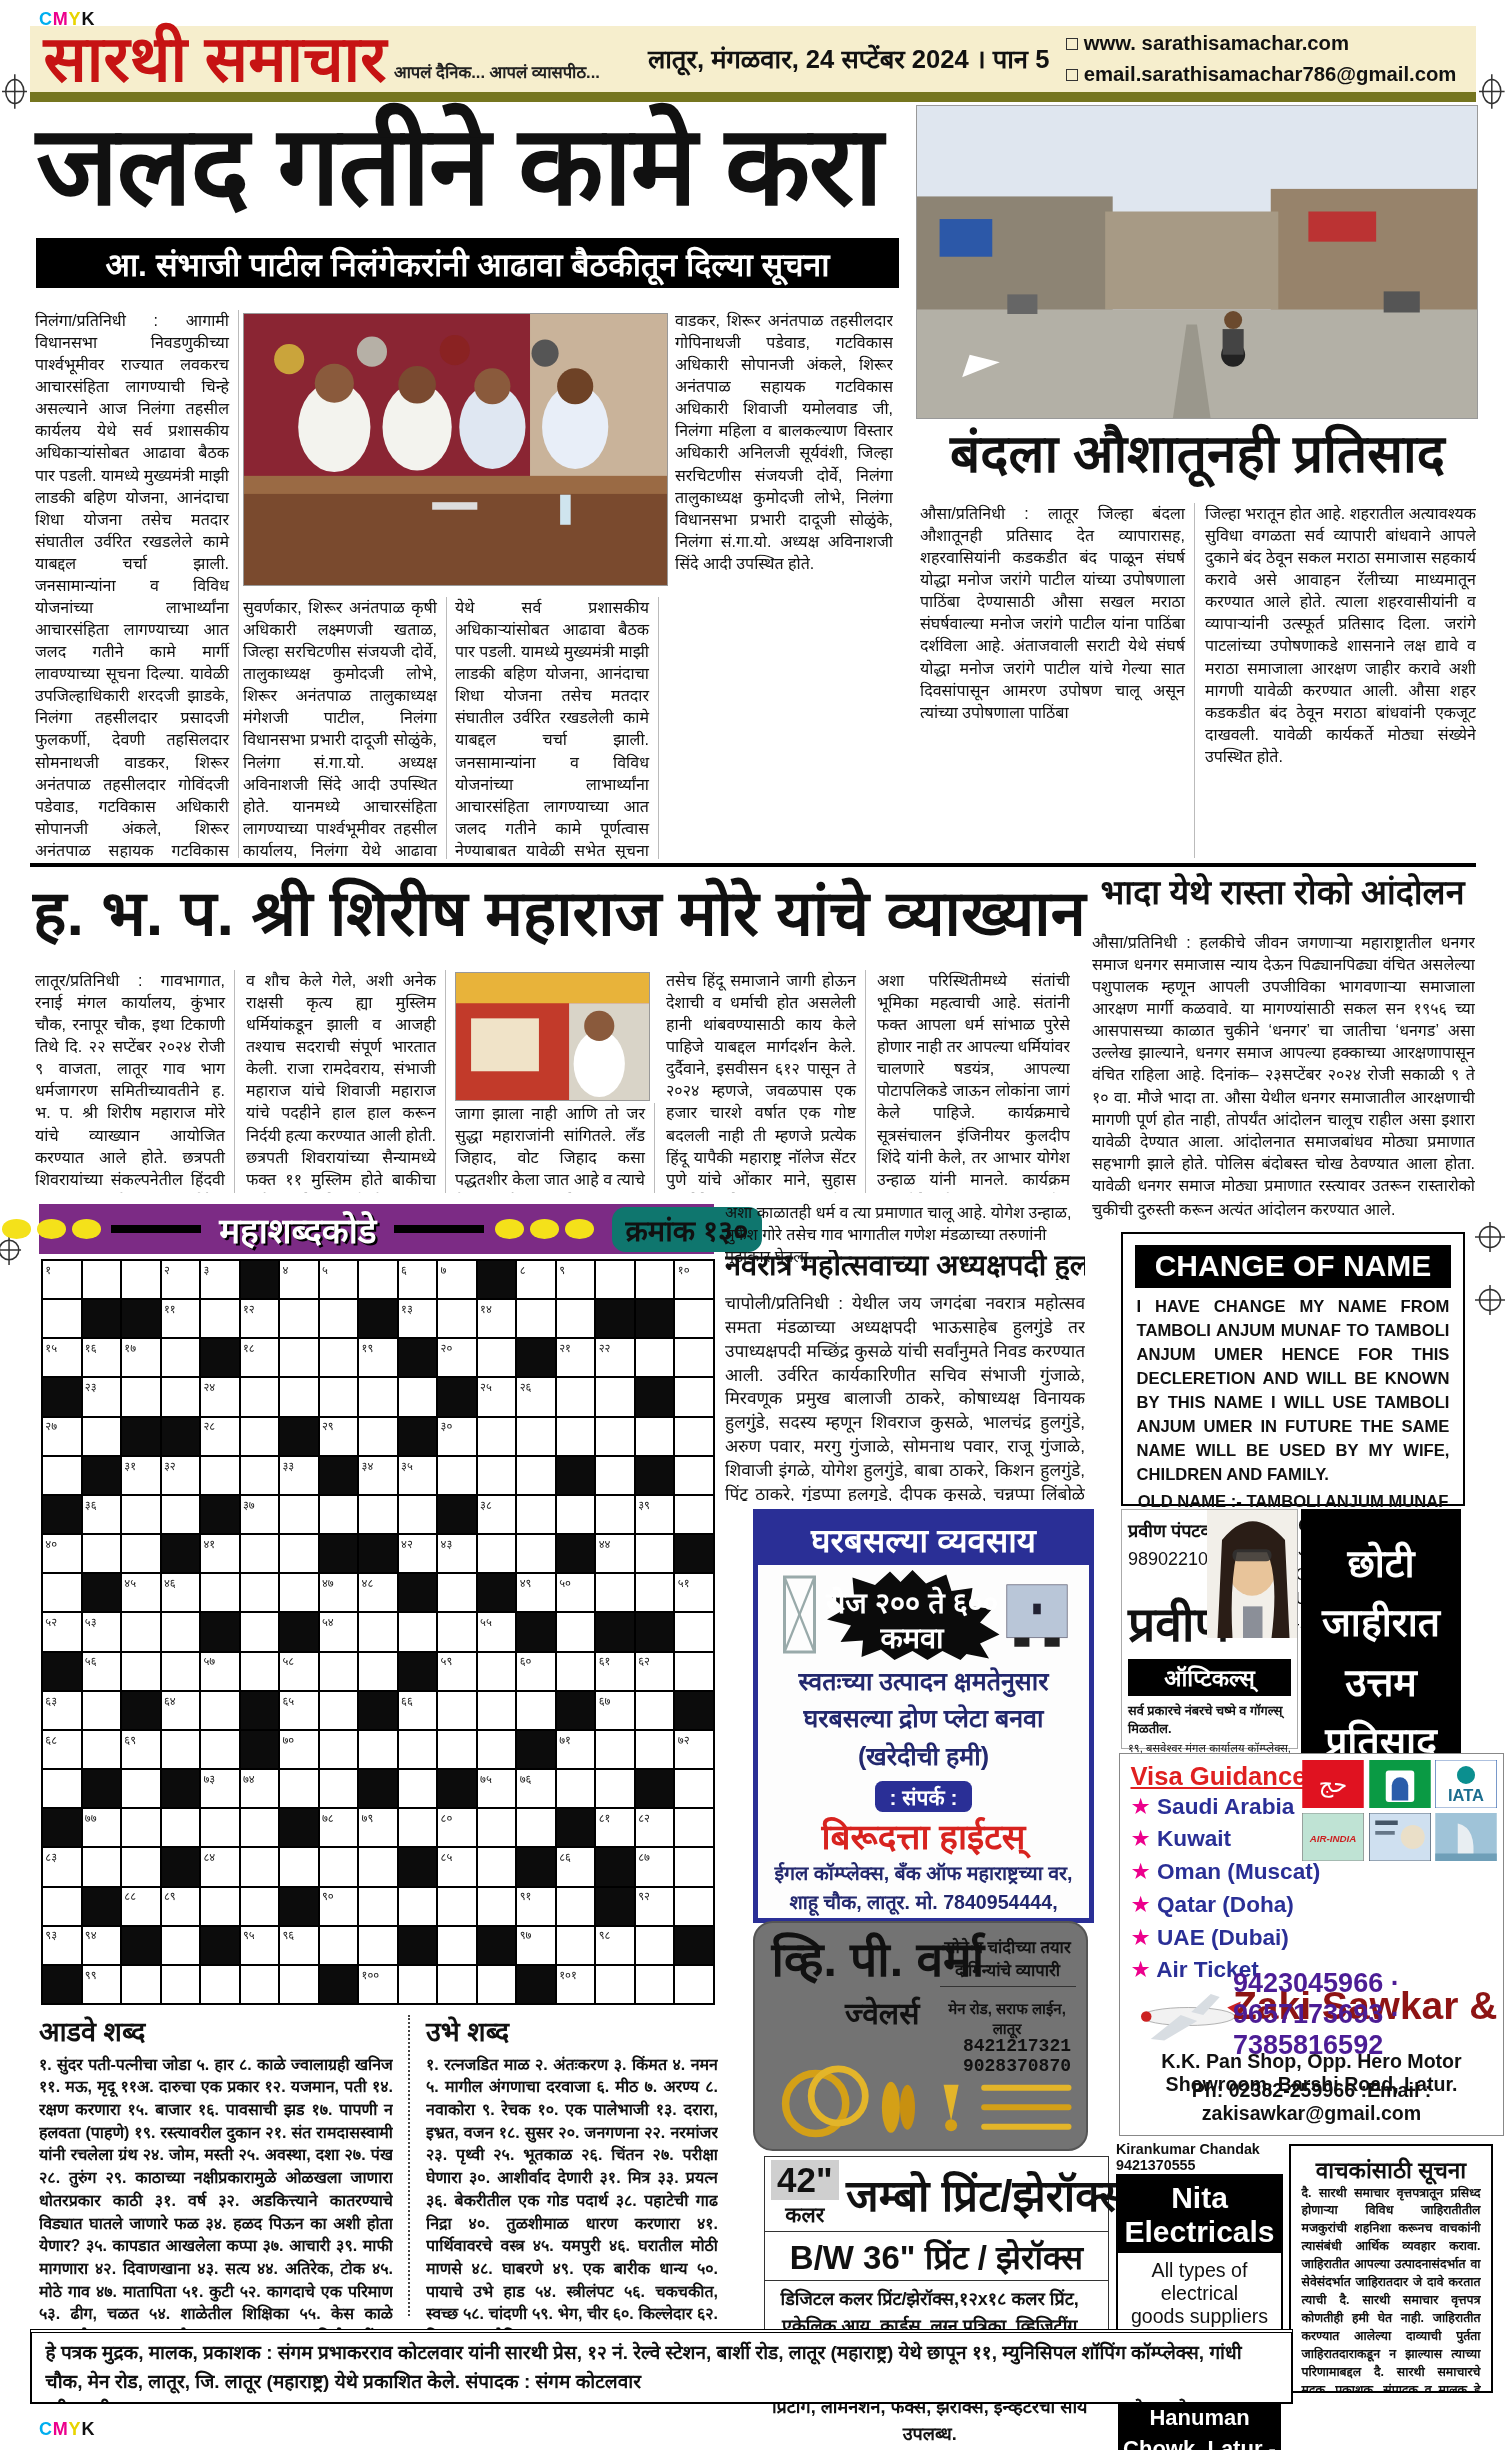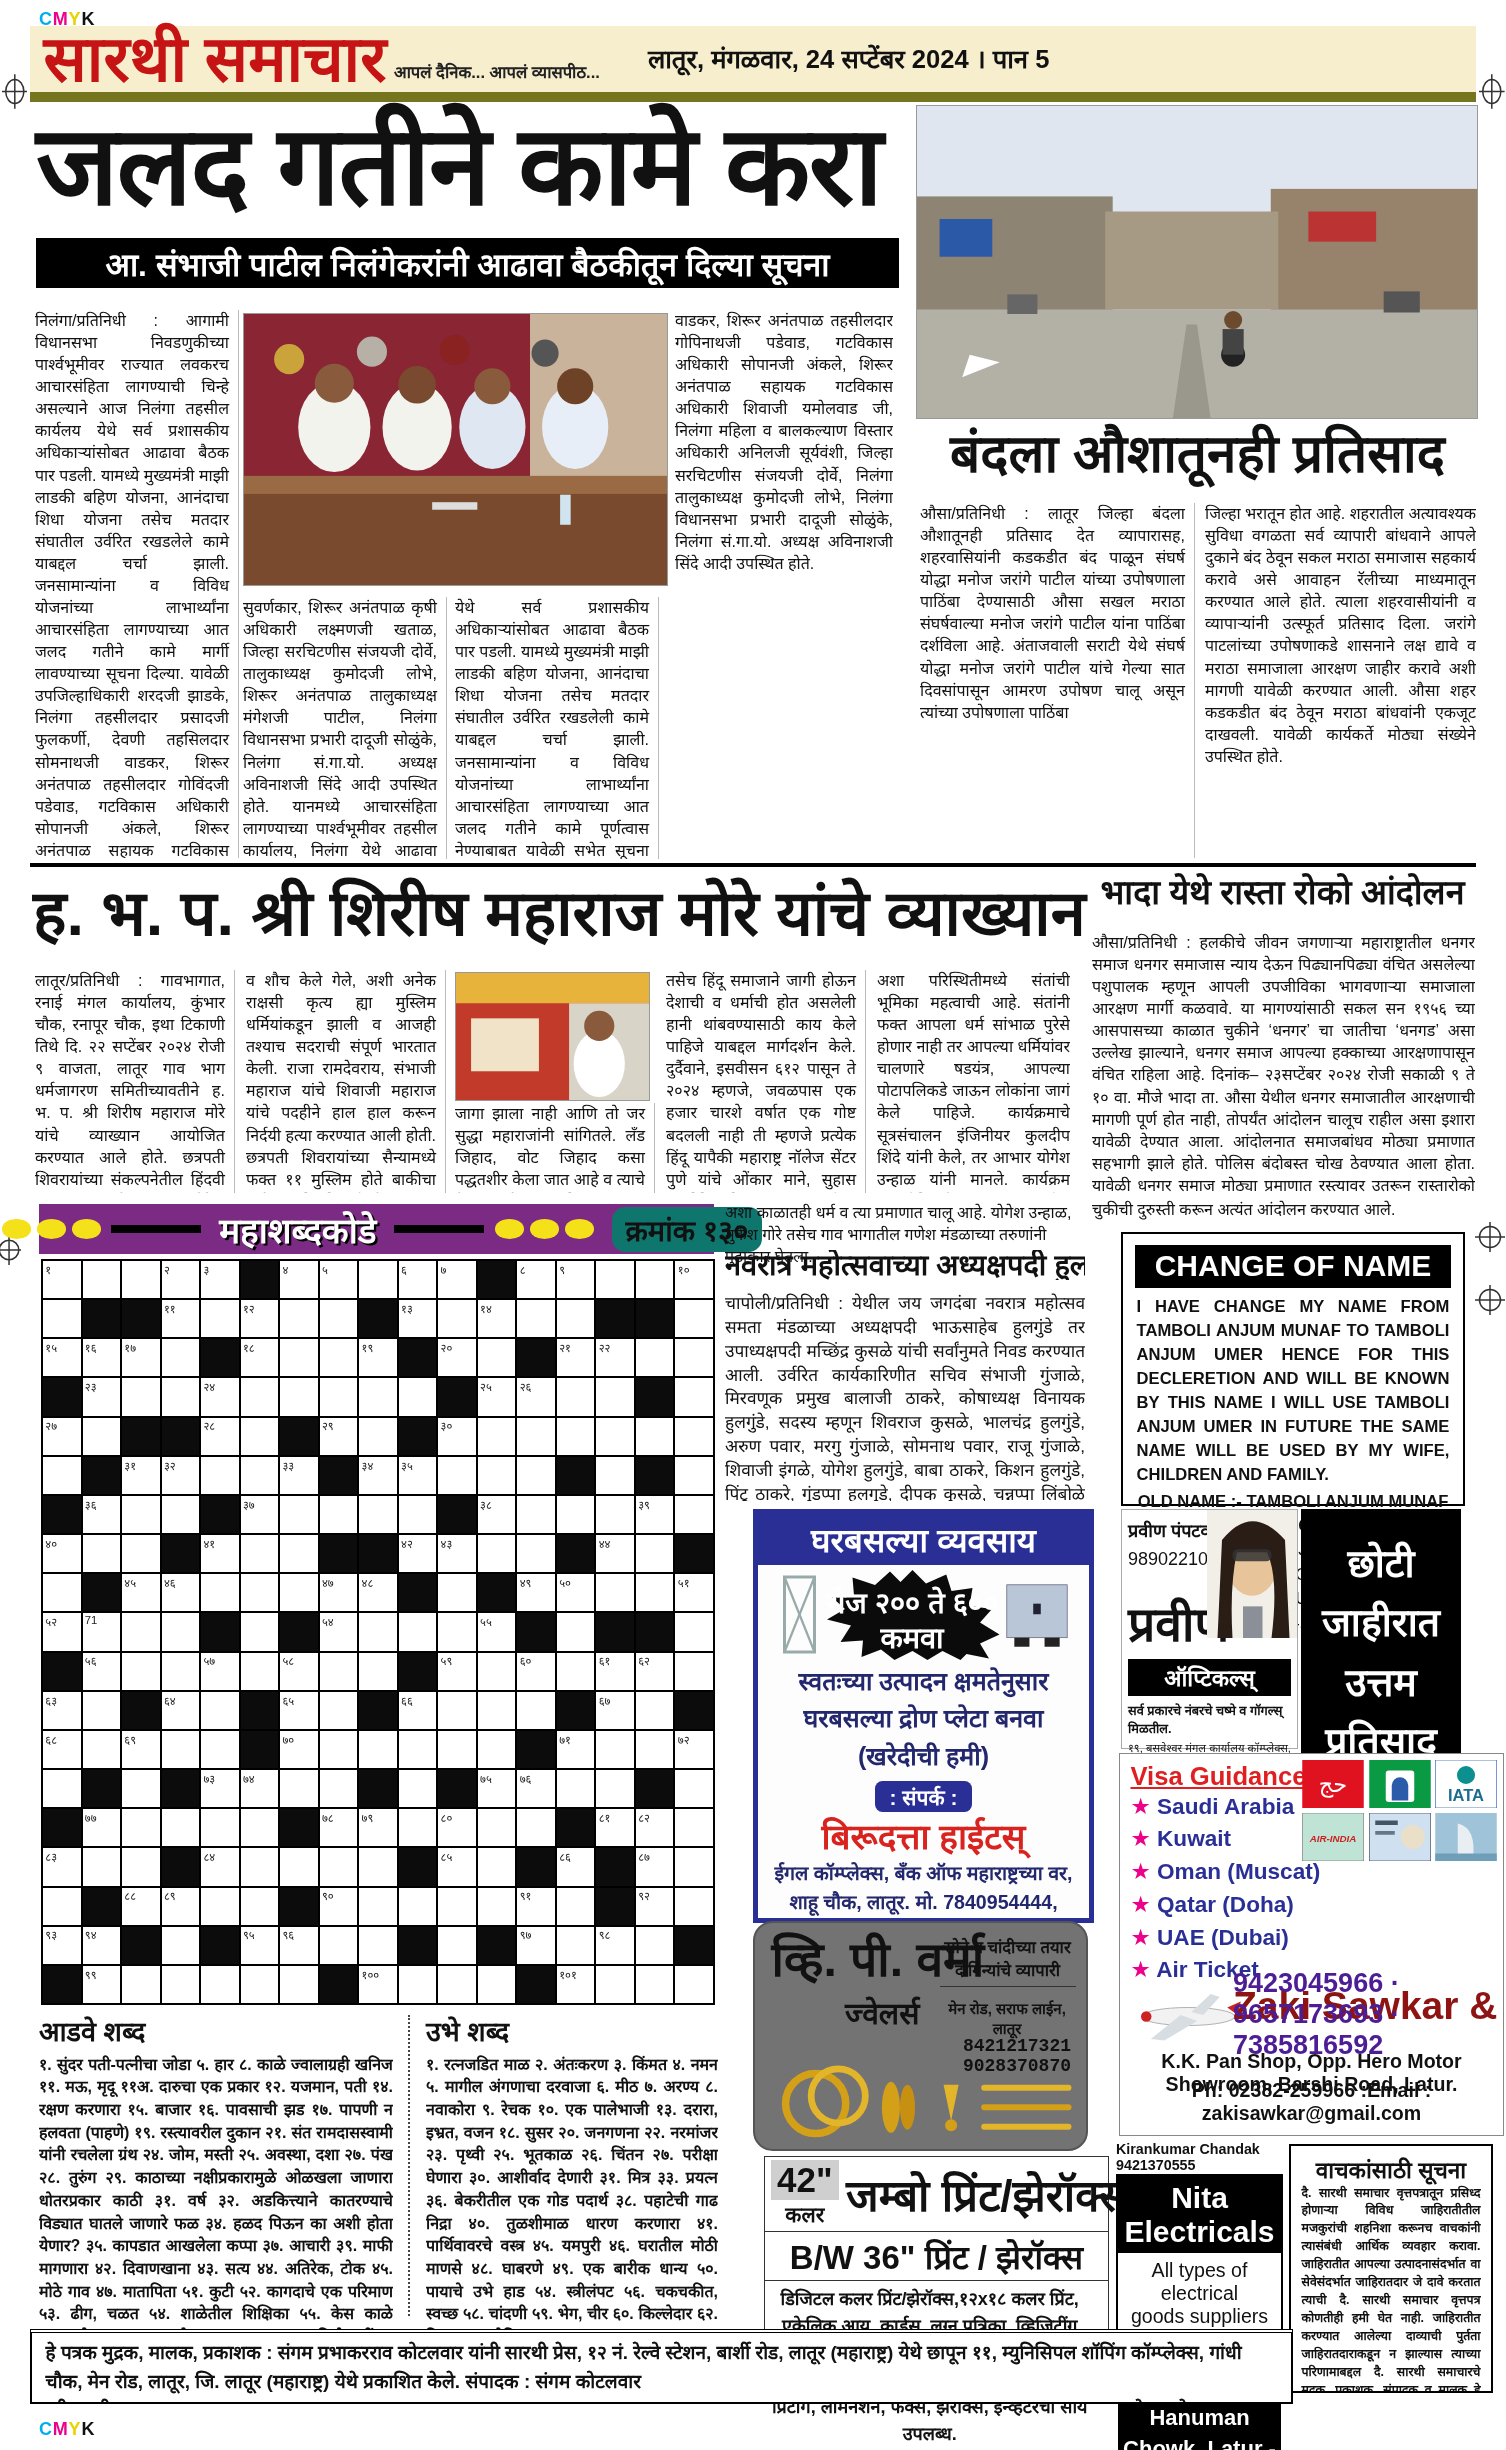--- a/index.html
+++ b/index.html
@@ -116,20 +116,24 @@
         <circle cx="12" cy="20" r="13" fill="none" stroke="#333" stroke-width="2"></circle>
         <line x1="12" y1="0" x2="12" y2="40" stroke="#333" stroke-width="2"></line>
         <line x1="-2" y1="20" x2="28" y2="20" stroke="#333" stroke-width="2"></line>
       </svg>
     </div>
 
   <div class="abs mast" style="left:30px;top:25.6px;width:1446px;height:66px;">
     <div class="logo">सारथी समाचार</div>
     <div class="tagline">आपलं दैनिक... आपलं व्यासपीठ...</div>
     <div class="dateline">लातूर, मंगळवार, 24 सप्टेंबर 2024 । पान 5</div>
+    <div class="urls">
+      <div><span class="sq"></span><span>www. sarathisamachar.com</span></div>
+      <div><span class="sq"></span><span>email.sarathisamachar786@gmail.com</span></div>
+    </div>
   </div>
   <div class="abs oliverule" style="left:30px;top:92px;width:1446px;height:9.8px;"></div>
 
   <div class="abs h-lead" style="left:36px;top:111px;width:866px;">जलद गतीने कामे करा</div>
   <div class="abs band" style="left:36px;top:238px;width:863px;height:50px;">आ. संभाजी पाटील निलंगेकरांनी आढावा बैठकीतून दिल्या सूचना</div>
 
   <div class="abs body-t just colrule" style="left:35px;top:310px;width:194px;height:548px;overflow:hidden;">निलंगा/प्रतिनिधी : आगामी विधानसभा निवडणुकीच्या पार्श्वभूमीवर राज्यात लवकरच आचारसंहिता लागण्याची चिन्हे असल्याने आज निलंगा तहसील कार्यलय येथे सर्व प्रशासकीय अधिकाऱ्यांसोबत आढावा बैठक पार पडली. यामध्ये मुख्यमंत्री माझी लाडकी बहिण योजना, आनंदाचा शिधा योजना तसेच मतदार संघातील उर्वरित रखडलेले कामे याबद्दल चर्चा झाली. जनसामान्यांना व विविध योजनांच्या लाभार्थ्यांना आचारसंहिता लागण्याच्या आत जलद गतीने कामे मार्गी लावण्याच्या सूचना दिल्या. यावेळी उपजिल्हाधिकारी शरदजी झाडके, निलंगा तहसीलदार प्रसादजी फुलकर्णी, देवणी तहसिलदार सोमनाथजी वाडकर, शिरूर अनंतपाळ तहसीलदार गोविंदजी पडेवाड, गटविकास अधिकारी सोपानजी अंकले, शिरूर अनंतपाळ सहायक गटविकास अधिकारी शिवाजी यमोलवाड जी, निलंगा महिला व बालकल्याण विस्तार अधिकारी अनिलजी</div>
   <div class="abs ph" style="left:243px;top:313px;width:423px;height:271px;">
     <svg width="423" height="271" viewBox="0 0 562 360" preserveAspectRatio="none">
       <rect width="562" height="360" fill="#8a2533"></rect>
@@ -471,21 +475,21 @@
       </div>
       <div class="cw-cell"></div>
       <div class="cw-cell"></div>
       <div class="cw-cell">
         <span class="n">५१</span>
       </div>
       <div class="cw-cell">
         <span class="n">५२</span>
       </div>
       <div class="cw-cell">
-        <span class="n">71</span>
+        <span class="n">५३</span>
       </div>
       <div class="cw-cell"></div>
       <div class="cw-cell"></div>
       <div class="cw-cell blk"></div>
       <div class="cw-cell"></div>
       <div class="cw-cell blk"></div>
       <div class="cw-cell">
         <span class="n">५४</span>
       </div>
       <div class="cw-cell"></div>

